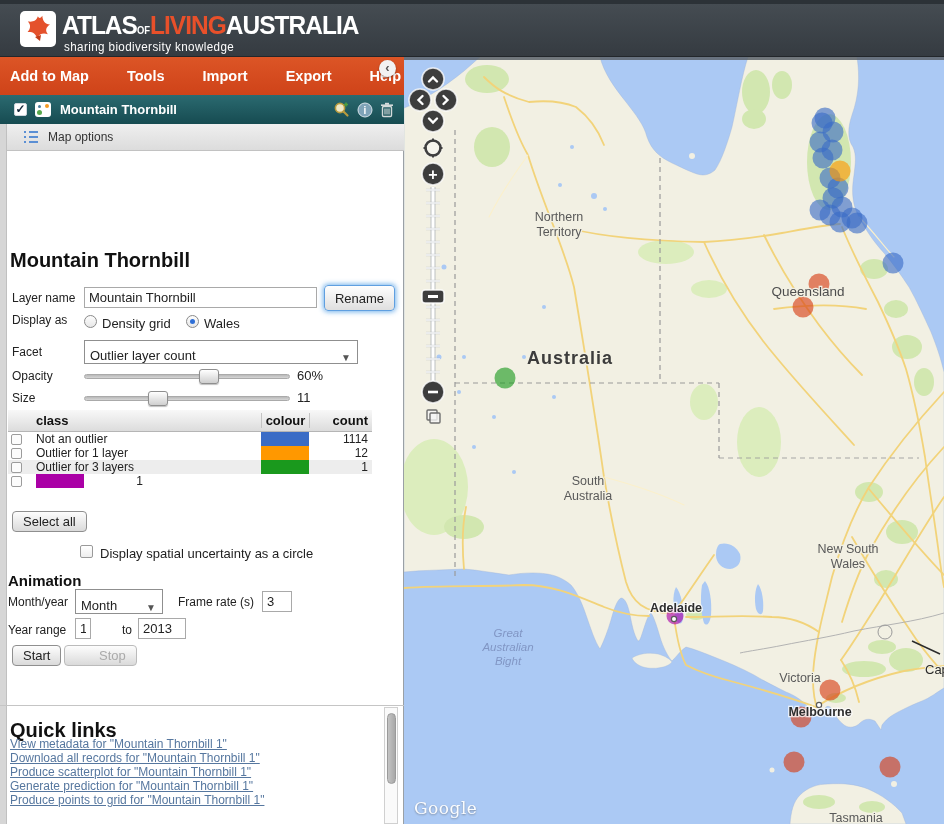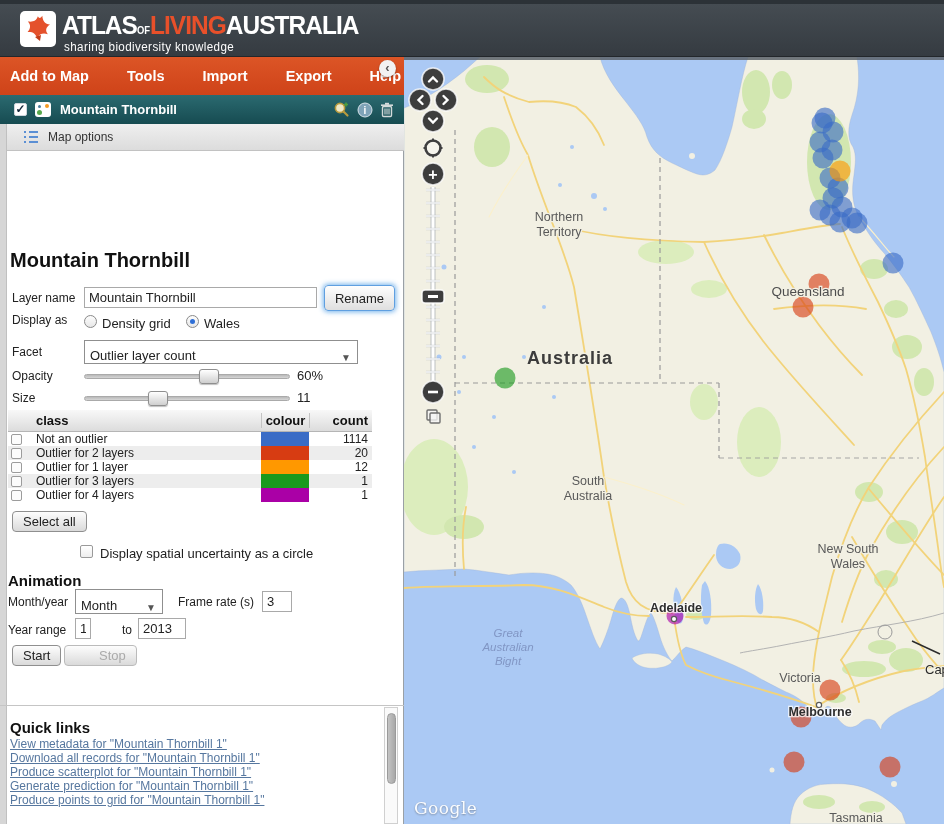--- a/index.html
+++ b/index.html
@@ -92,21 +92,21 @@
   .btn { position:absolute; background:linear-gradient(#fdfdfd,#dadada); border:1px solid #8f8f8f;
     border-radius:4px; font-size:13px; color:#222; padding:2px 10px; cursor:pointer;
     font-family:"Liberation Sans",sans-serif; }
   .btn:disabled { color:#aaa; border-color:#bbb;padding-left:34px; }
 
   .cb { position:absolute; width:13px; height:13px; border:1px solid #9a9a9a; border-radius:2px;
     background:linear-gradient(#fff,#eee); }
 
   #anim-heading { left:8px; top:515px; font-size:15px; font-weight:bold; color:#111; }
   #divider { position:absolute; left:0; top:648px; width:404px; height:1px; background:#c5c5c5; }
-  #ql-heading { left:10px; top:662px; font-size:15px; font-weight:bold; color:#111; }
+  #ql-heading { left:10px; top:662px; font-size:20px; font-weight:bold; color:#111; }
   #quick-links-list { position:absolute; left:10px; top:680px; }
   .qlink { display:block; color:#56779f; font-size:12px; text-decoration:underline; line-height:14px; cursor:pointer; }
 
   #ql-scroll { position:absolute; left:384px; top:650px; width:14px; height:117px;
     background:#fafafa; border:1px solid #d0d0d0; }
   #ql-thumb { position:absolute; left:1.5px; top:5px; width:9px; height:71px;
     background:linear-gradient(90deg,#c4c4c4,#a8a8a8); border:1px solid #9a9a9a; border-radius:5px; }
 
   
   #map-wrap { position:absolute; left:404px; top:57px; width:540px; height:767px; }
@@ -240,49 +240,40 @@
       </div>
       <div id="legend-body">
           <div class="lrow">
             <div class="lr-cb">
               <i></i>
             </div>
             <div class="lr-class">Not an outlier</div>
             <div class="lr-colour" style="background: rgb(58, 108, 198);"></div>
             <div class="lr-count">1114</div>
           </div>
-          <div class="lrow alt">
-            <div class="lr-cb">
-              <i></i>
-            </div>
-            <div class="lr-class">Outlier for 2 layers</div>
-            <div class="lr-colour" style="background: rgb(215, 60, 18);"></div>
-            <div class="lr-count">20</div>
-          </div>
           <div class="lrow">
             <div class="lr-cb">
               <i></i>
             </div>
             <div class="lr-class">Outlier for 1 layer</div>
             <div class="lr-colour" style="background: rgb(255, 152, 0);"></div>
             <div class="lr-count">12</div>
           </div>
           <div class="lrow alt">
             <div class="lr-cb">
               <i></i>
             </div>
             <div class="lr-class">Outlier for 3 layers</div>
             <div class="lr-colour" style="background: rgb(26, 153, 29);"></div>
             <div class="lr-count">1</div>
           </div>
           <div class="lrow">
             <div class="lr-cb">
               <i></i>
             </div>
-            <div class="lr-class">Outlier for 4 layers</div>
             <div class="lr-colour" style="background: rgb(170, 0, 166);"></div>
             <div class="lr-count">1</div>
           </div>
         </div>
     </div>
 
     <button class="btn" style="left:12px; top:454px;">Select all</button>
 
     <span class="cb" style="left:80px; top:488px;"></span>
     <div class="pc" style="left:100px; top:489px; font-size:13px;">Display spatial uncertainty as a circle</div>

